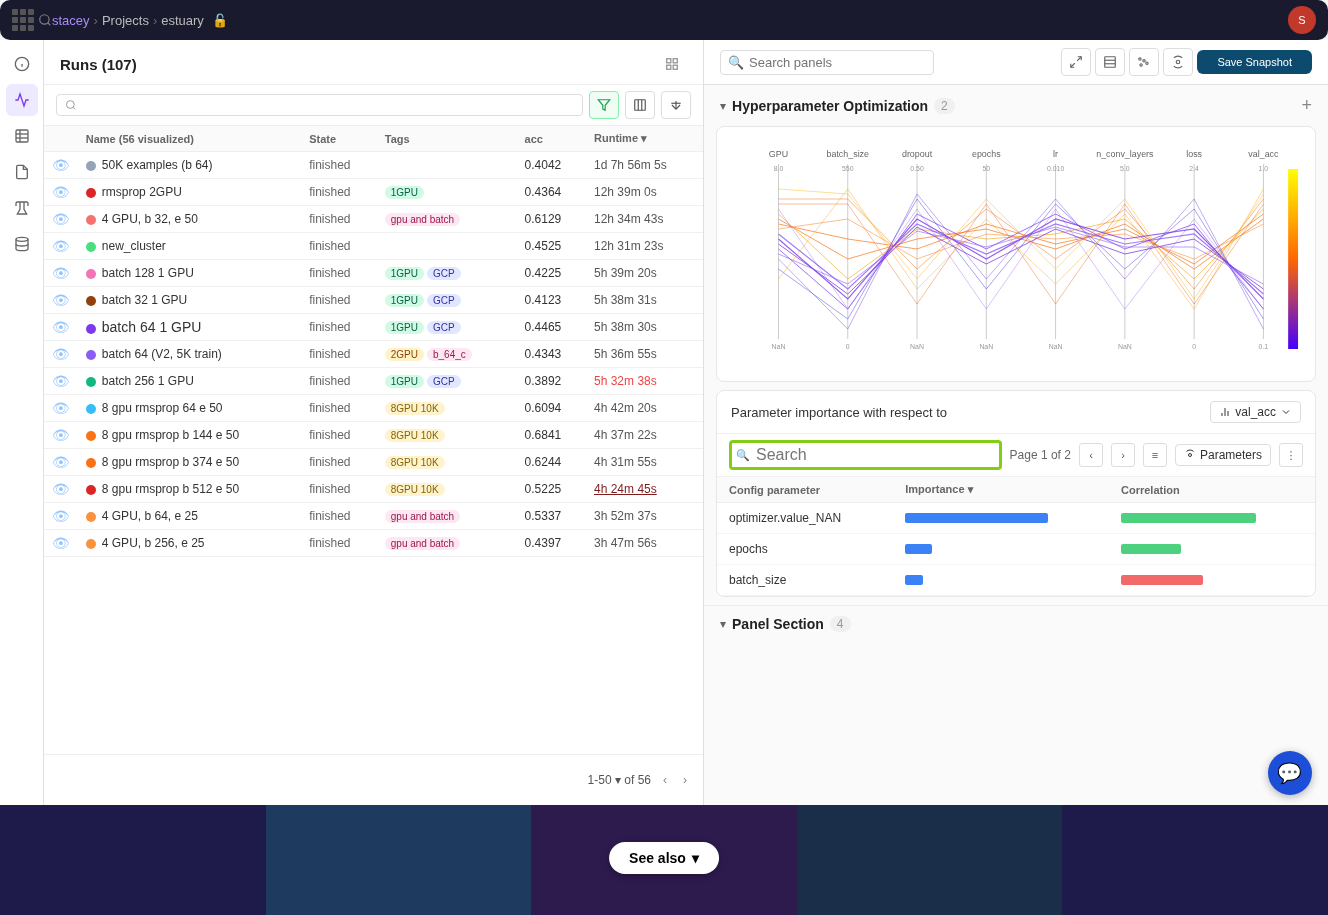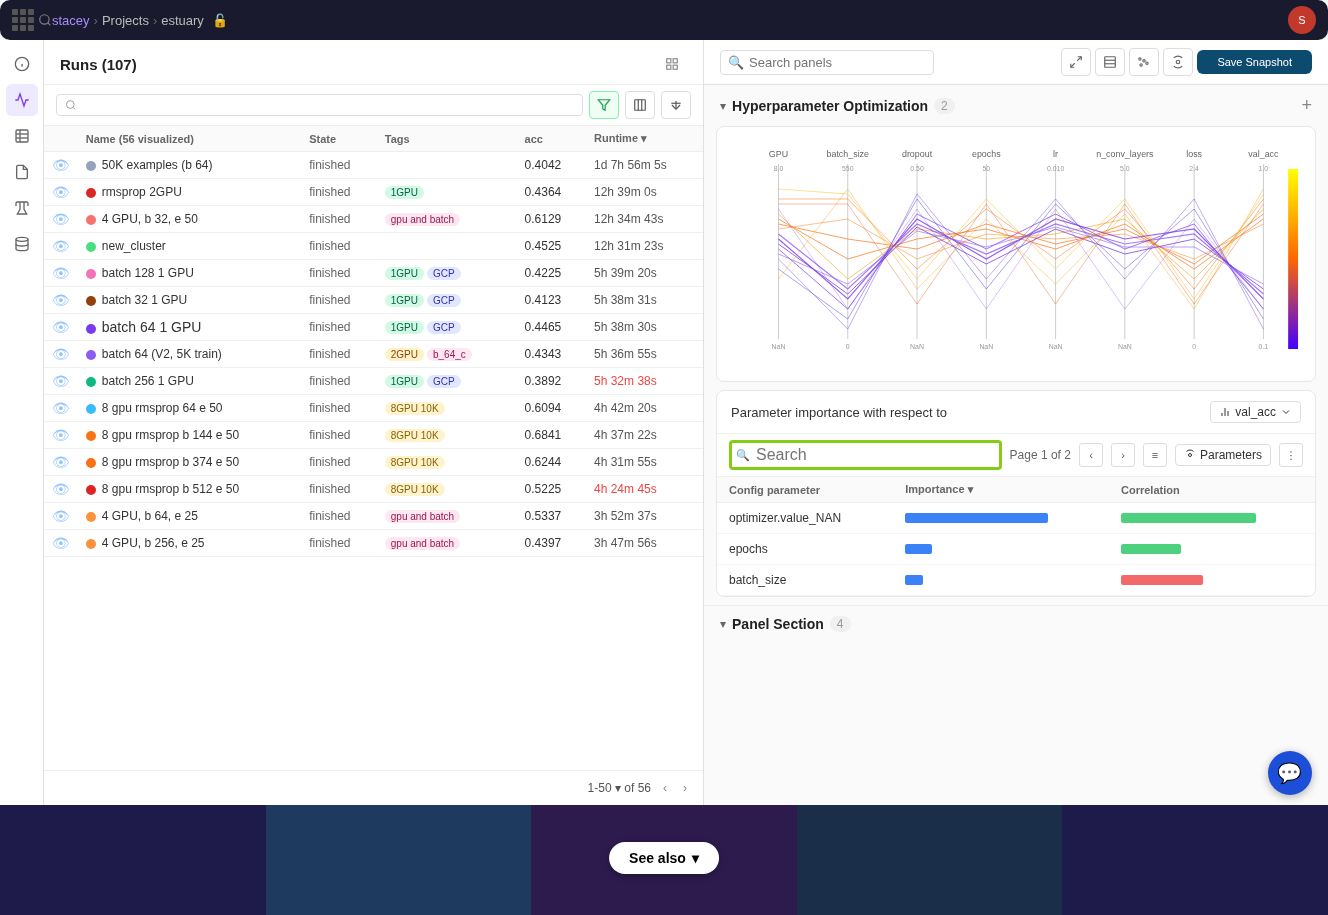--- a/index.html
+++ b/index.html
@@ -111,21 +111,21 @@
       top: 0;
       white-space: nowrap;
     }
     tbody tr { border-bottom: 1px solid #f0f0f0; }
     tbody td { padding: 5px 8px; font-size: 12px; color: #333; white-space: nowrap; }
 
     .pagination-row {
       display: flex;
       align-items: center;
       justify-content: flex-end;
-      padding: 8px 12px;
+      padding: 16px 12px;
       border-top: 1px solid #eee;
       gap: 8px;
       font-size: 12px;
       color: #555;
     }
     .pag-btn { cursor: pointer; color: #888; padding: 2px 4px; }
 
     .workspace-bar {
       display: flex;
       align-items: center;
@@ -596,21 +596,21 @@
               <td><span style="display: inline-block; padding: 1px 6px; border-radius: 10px; font-size: 10px; margin-right: 3px; background: rgb(255, 243, 205); color: rgb(133, 100, 4);">8GPU 10K</span></td>
               <td>0.6244</td>
               <td style="color: rgb(85, 85, 85);">4h 31m 55s</td>
             </tr>
             <tr>
               <td><span style="color:#93c5fd;cursor:pointer;font-size:14px;">👁</span></td>
               <td><span style="display:inline-block;width:10px;height:10px;border-radius:50%;background:#dc2626;margin-right:6px;vertical-align:middle;"></span><span style="font-size:12px;cursor:pointer;">8 gpu rmsprop b 512 e 50</span></td>
               <td style="color: rgb(102, 102, 102); font-size: 12px;">finished</td>
               <td><span style="display: inline-block; padding: 1px 6px; border-radius: 10px; font-size: 10px; margin-right: 3px; background: rgb(255, 243, 205); color: rgb(133, 100, 4);">8GPU 10K</span></td>
               <td>0.5225</td>
-              <td style="color: #ef4444;">4h 24m 45s</td>
+              <td style="color: #7f1d1d; text-decoration: underline;">4h 24m 45s</td>
             </tr>
             <tr>
               <td><span style="color:#93c5fd;cursor:pointer;font-size:14px;">👁</span></td>
               <td><span style="display:inline-block;width:10px;height:10px;border-radius:50%;background:#fb923c;margin-right:6px;vertical-align:middle;"></span><span style="font-size:12px;cursor:pointer;">4 GPU, b 64, e 25</span></td>
               <td style="color: rgb(102, 102, 102); font-size: 12px;">finished</td>
               <td><span style="display: inline-block; padding: 1px 6px; border-radius: 10px; font-size: 10px; margin-right: 3px; background: rgb(252, 231, 243); color: rgb(157, 23, 77);">gpu and batch</span></td>
               <td>0.5337</td>
               <td style="color: rgb(85, 85, 85);">3h 52m 37s</td>
             </tr>
             <tr>

